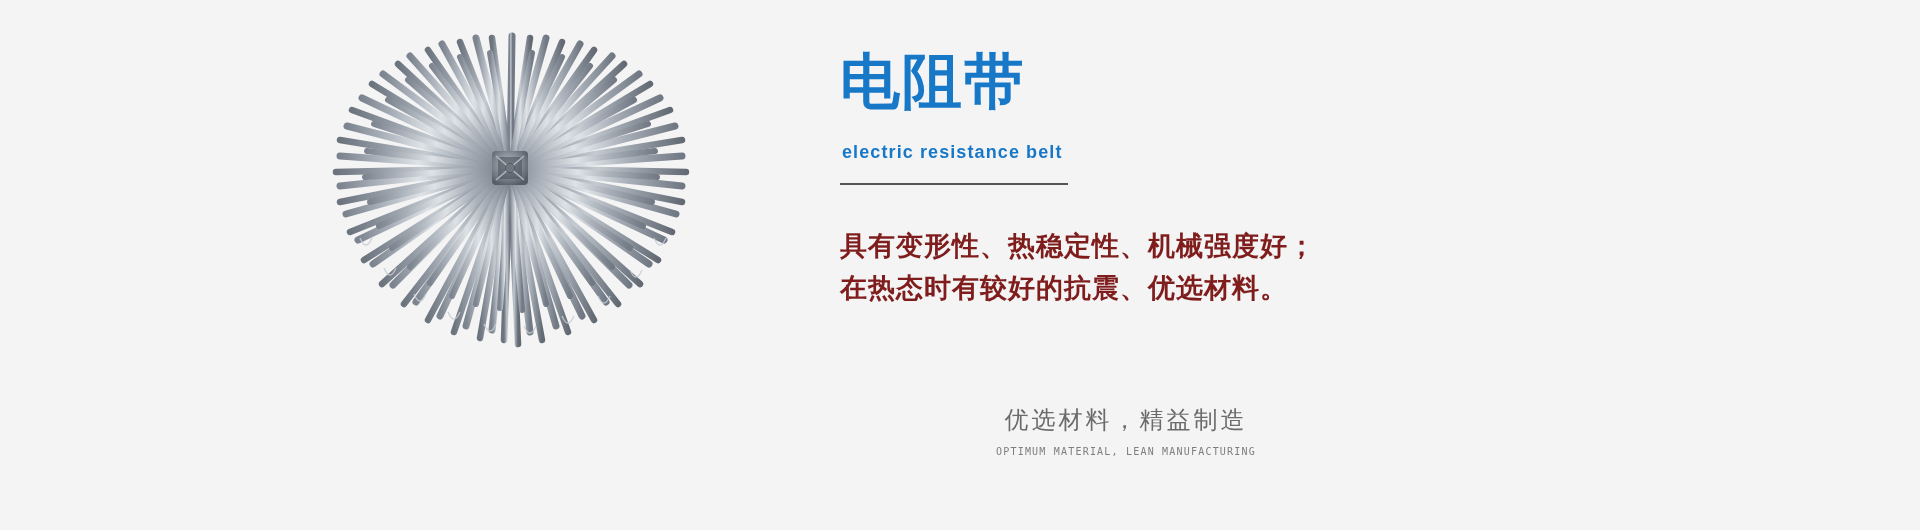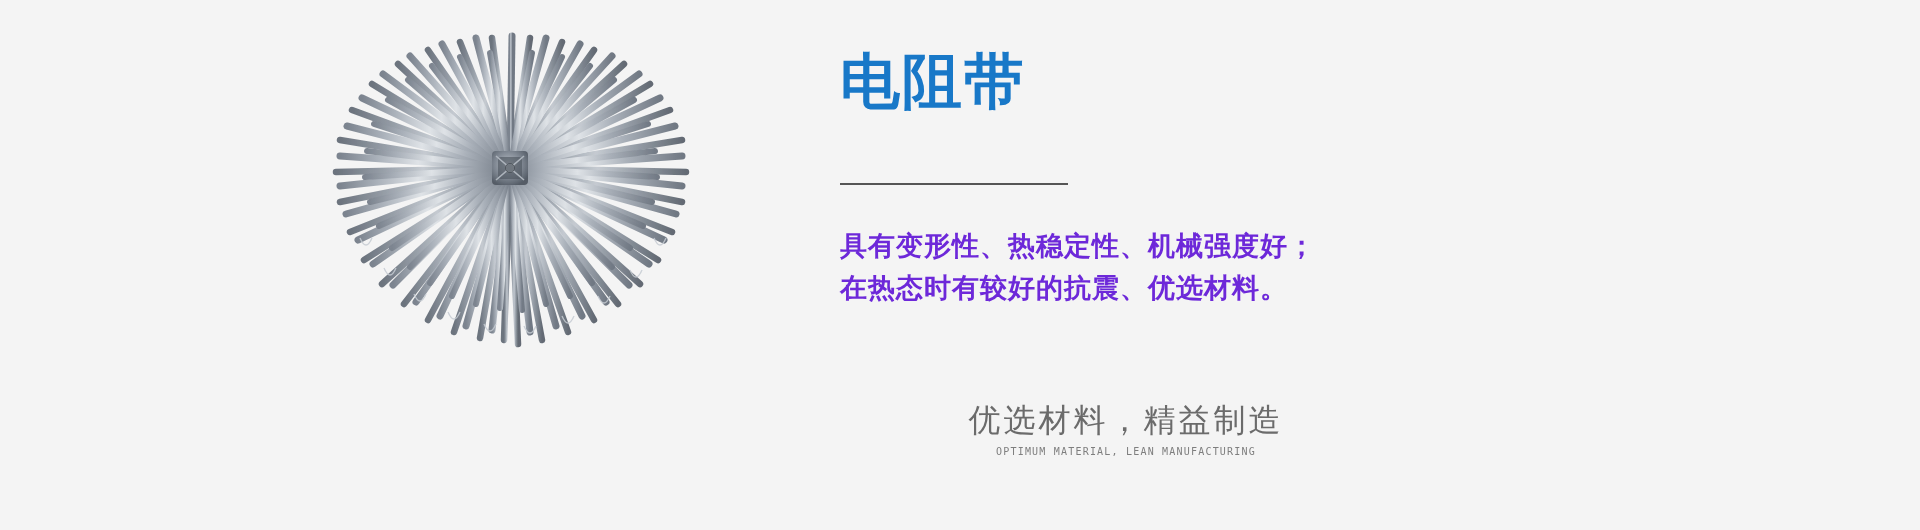--- a/index.html
+++ b/index.html
@@ -81,35 +81,35 @@
   .desc {
     position: absolute;
     left: 0;
     top: 225px;
     width: 620px;
   }
   .desc-line {
     font-size: 27px;
     line-height: 42px;
     font-weight: 700;
-    color: #6d28d9;
+    color: #7f1d1d;
     letter-spacing: 1px;
     white-space: nowrap;
   }
 
   
   .tagline {
     position: absolute;
     left: 106px;
     top: 398px;
     width: 360px;
     text-align: center;
   }
   .tagline-zh {
-    font-size: 32px;
+    font-size: 24px;
     line-height: 44px;
     font-weight: 400;
     color: #6b6b6b;
     letter-spacing: 3px;
     white-space: nowrap;
   }
   .tagline-en {
     margin-top: 3px;
     font-family: "DejaVu Sans Mono", "Liberation Mono", monospace;
     font-size: 10px;
@@ -289,20 +289,21 @@
           <circle cx="0" cy="0" r="4.5" fill="#6f777f"></circle>
         </g>
       </g>
     </svg>
   </div>
 
   <div class="content">
 
     <div class="title-zh">电阻带</div>
 
+    <div class="title-en">electric resistance belt</div>
 
     <div class="divider"></div>
 
     <div class="desc">
       <div class="desc-line">具有变形性、热稳定性、机械强度好；</div>
       <div class="desc-line">在热态时有较好的抗震、优选材料。</div>
     </div>
 
     <div class="tagline">
       <div class="tagline-zh">优选材料，精益制造</div>

